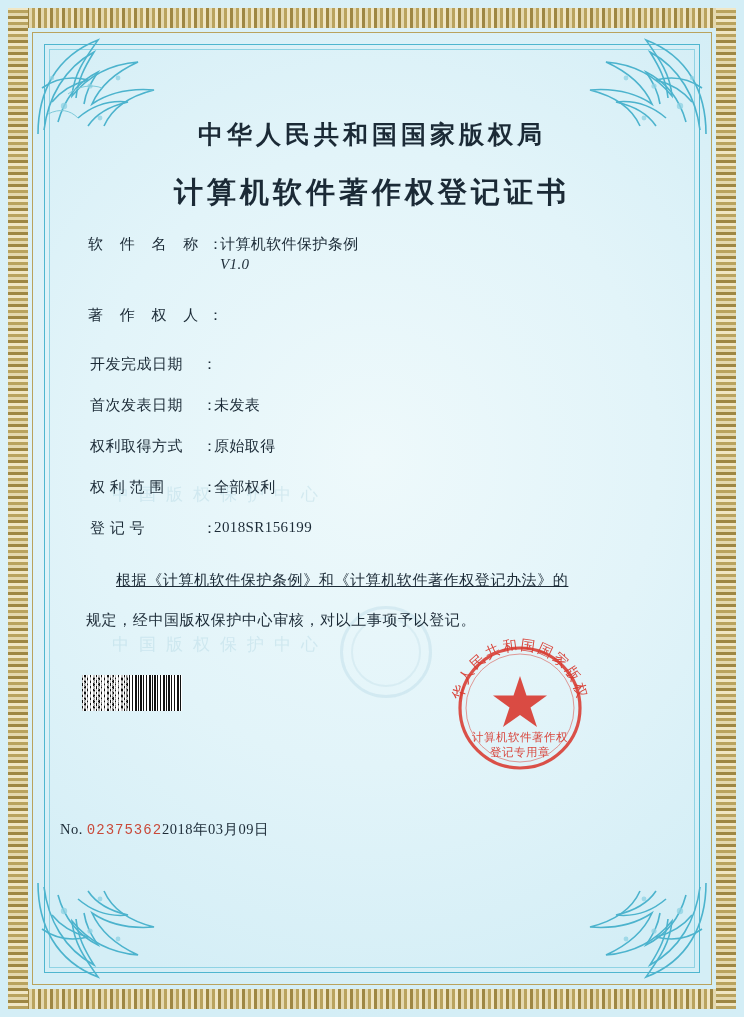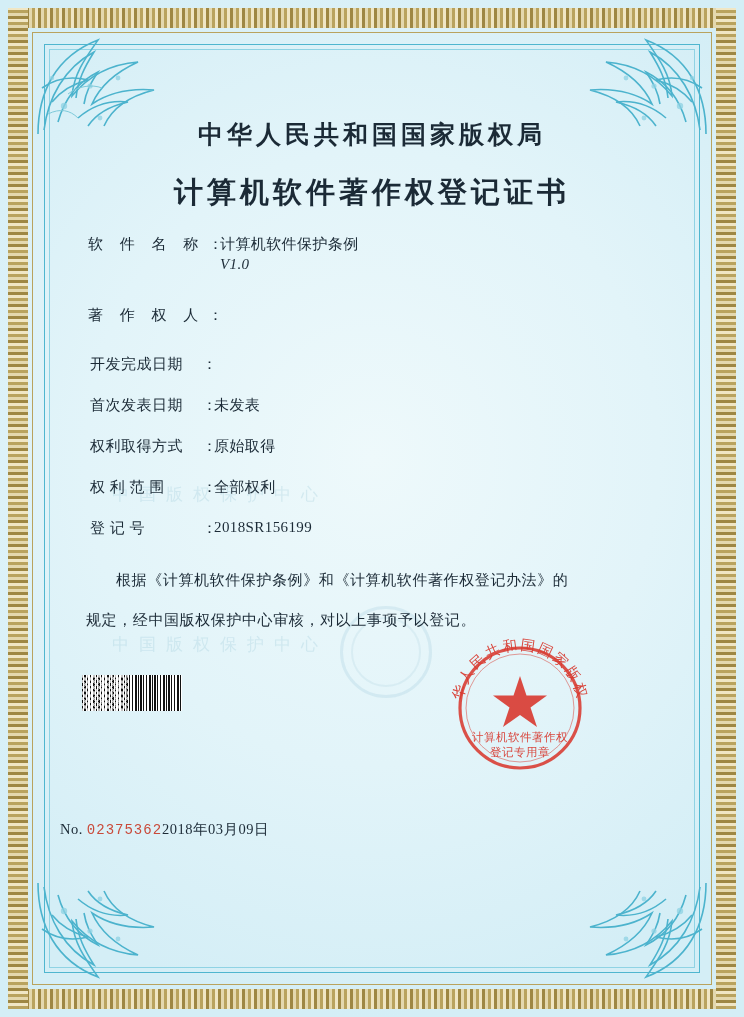--- a/index.html
+++ b/index.html
@@ -182,21 +182,21 @@
   .rows2 .field .flabel { width: 112px; flex: 0 0 112px; }
 
   .statement {
     margin-top: 22px;
     padding: 0 34px 0 28px;
     font-size: 15px;
     color: #1b2a36;
     line-height: 40px;
     letter-spacing: 0.6px;
   }
-  .statement .indent { text-indent: 30px; }
+  .statement .indent { text-indent: 30px; text-decoration: underline; }
 
   
   .barcode {
     position: absolute;
     left: 82px;
     top: 675px;
     width: 100px;
     height: 36px;
     background-image:
       repeating-linear-gradient(90deg,

